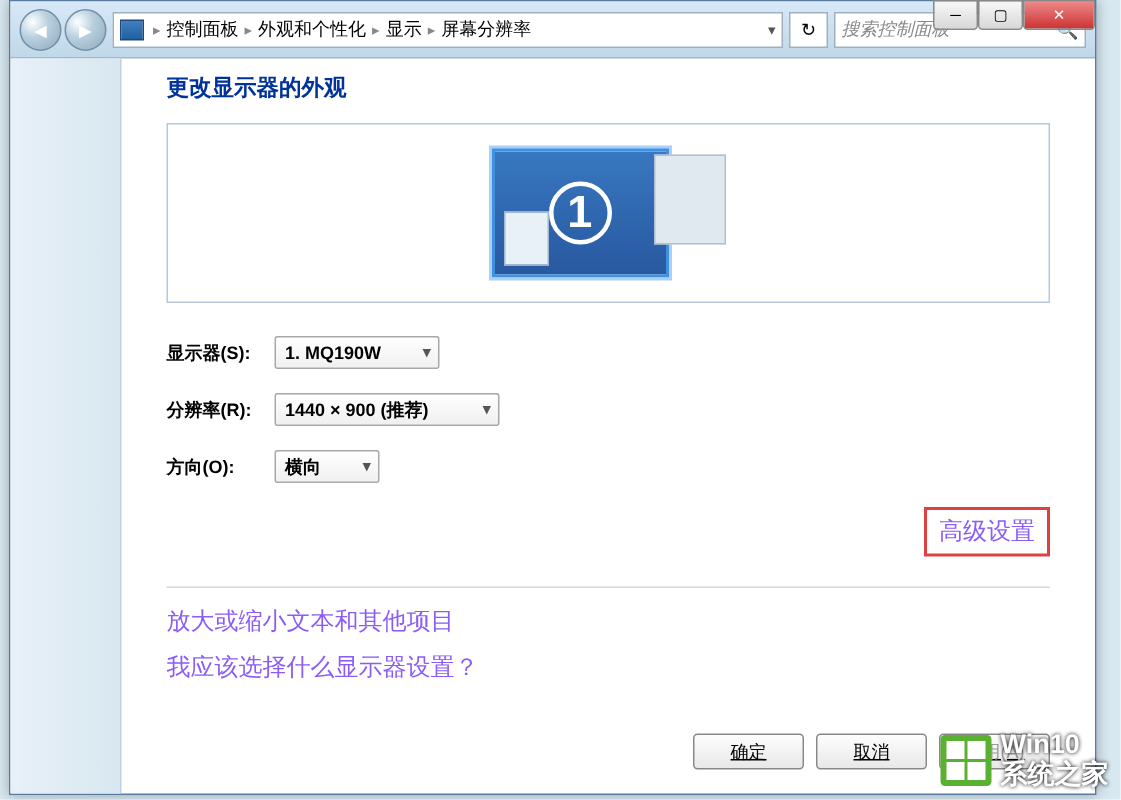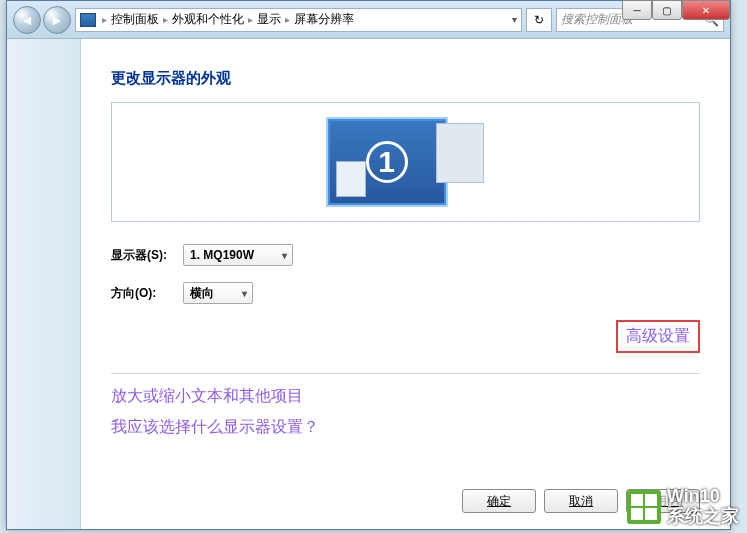--- a/index.html
+++ b/index.html
@@ -138,21 +138,21 @@
       bottom: 0;
       display: flex;
     }
     .sidebar-stub {
       width: 74px;
       background: linear-gradient(to right, #e8f0f8, #d8e8f0);
       border-right: 1px solid #c0d0e0;
     }
     .main {
       flex: 1;
-      padding: 30px 30px 10px 30px;
+      padding: 10px 30px 10px 30px;
       position: relative;
     }
     .heading {
       color: #003399;
       font-size: 15px;
       margin-bottom: 14px;
     }
     .preview-box {
       border: 1px solid #b8c8d8;
       height: 120px;
@@ -375,20 +375,26 @@
         </div>
       </div>
 
       <div class="form-row">
         <span class="form-label">显示器(S):</span>
         <div class="dropdown" style="min-width:110px">
           <span>1. MQ190W</span>
         </div>
       </div>
 
+      <div class="form-row">
+        <span class="form-label">分辨率(R):</span>
+        <div class="dropdown" style="min-width:150px">
+          <span>1440 × 900 (推荐)</span>
+        </div>
+      </div>
 
       <div class="form-row">
         <span class="form-label">方向(O):</span>
         <div class="dropdown" style="min-width:70px">
           <span>横向</span>
         </div>
       </div>
 
       <div class="link-section">
         <div class="adv-link-wrap">

